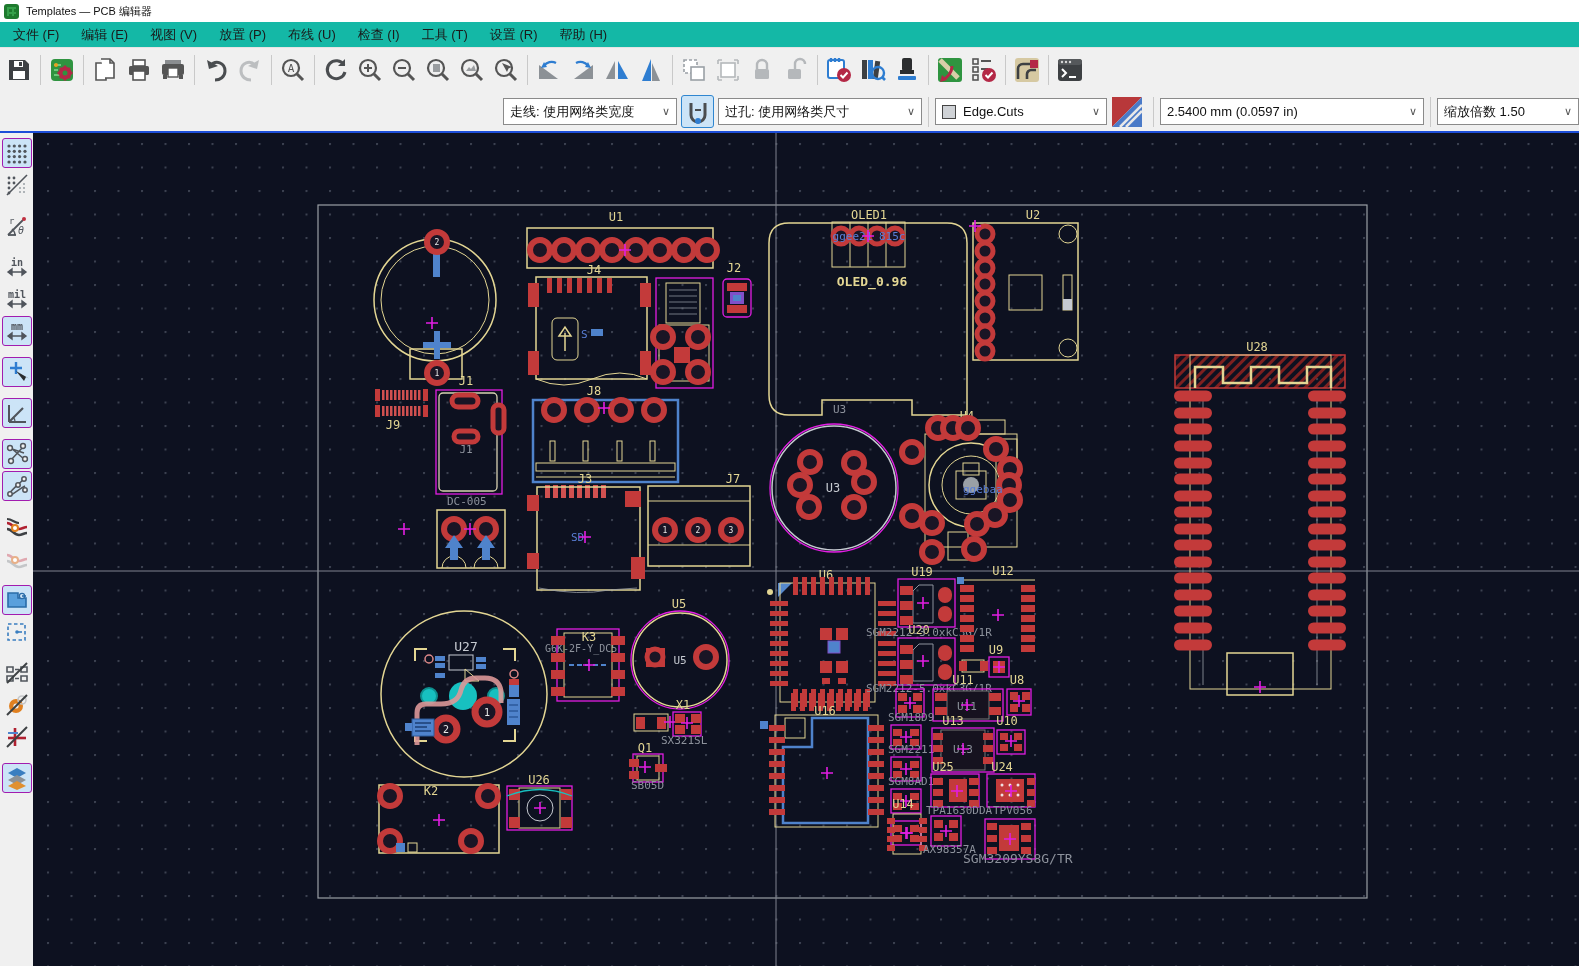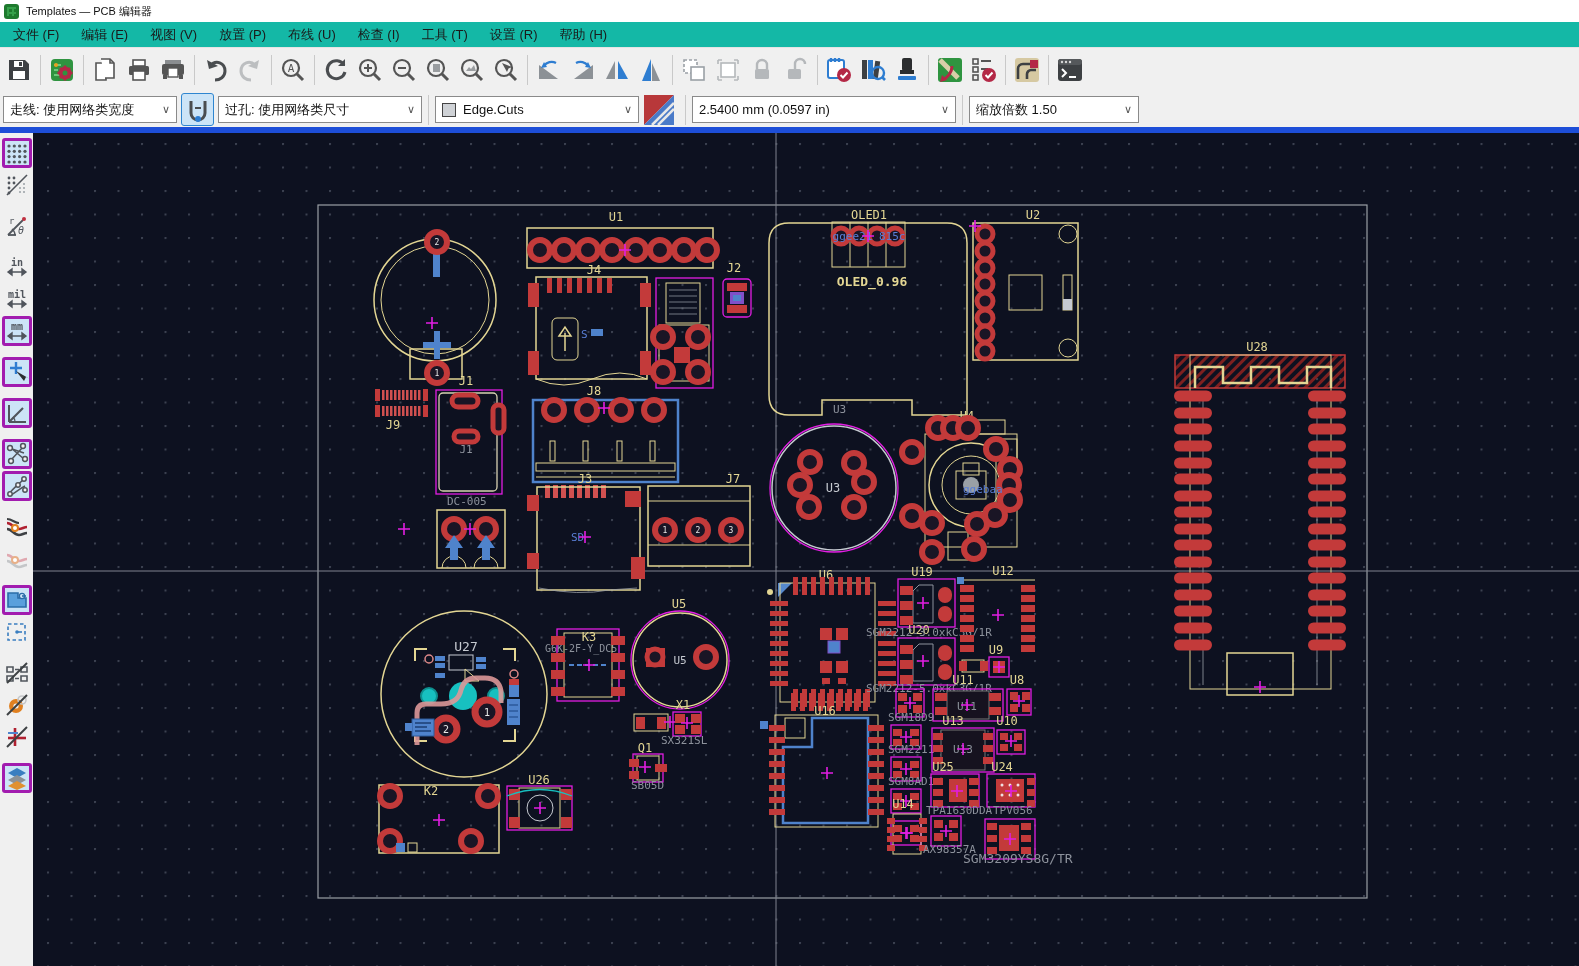--- a/index.html
+++ b/index.html
@@ -9,34 +9,34 @@
   .titlebar .appicon { width:15px; height:15px; border-radius:3px; background:#1e7a2e; position:relative; margin-right:7px; }
   .titlebar .appicon::after { content:""; position:absolute; left:3px; top:3px; right:3px; bottom:3px;
      background:linear-gradient(90deg,#35a04a 2px,transparent 2px),linear-gradient(#35a04a 2px,transparent 2px);
      background-size:5px 5px; }
   .titlebar .title { font-size:11px; color:#111; }
   .menubar { height:26px; background:#14b8a6; display:flex; align-items:center; padding-left:2px; border-bottom:1px solid #e4e4e4; }
   .menubar .menu { font-size:13px; color:#1a1a1a; padding:3px 11px; cursor:default; }
   .toolbar1 { height:44px; background:#f0f0f0; display:flex; align-items:center; padding-left:2px; }
   .tbtn { width:34px; height:36px; display:flex; align-items:center; justify-content:center; border-radius:3px; }
   .tsep { width:1px; height:30px; background:#c9c9c9; margin:0 4px; }
-  .toolbar2 { height:41px; background:#f0f0f0; display:flex; align-items:center; padding-left:3px; border-bottom:6px solid #1d4ed8; }
+  .toolbar2 { height:41px; background:#f0f0f0; display:flex; align-items:center; padding-left:3px; border-bottom:2px solid #1d4ed8;justify-content:flex-end; }
   .combo { height:27px; background:#fff; border:1px solid #8a8a8a; display:flex; align-items:center;
            padding:0 6px; font-size:13px; color:#111; justify-content:space-between; }
   .combo .arrow { color:#555; font-size:11px; margin-left:10px; }
   .swatch { width:14px; height:14px; background:#cfd2d6; border:1px solid #444; margin-right:7px; }
   .autobtn { width:33px; height:33px; margin:0 4px; background:#cce4f7; border:1px solid #2f86d0; border-radius:3px;
              display:flex; align-items:center; justify-content:center; }
   .lpair { width:30px; height:30px; margin:0 5px; position:relative; }
   .sep2 { width:1px; height:30px; background:#c9c9c9; margin:0 6px; }
   .workarea { display:flex; height:833px; }
   .leftbar { width:33px; background:#f0f0f0; display:flex; flex-direction:column; align-items:center; padding-top:3px; }
   .lbtn { width:30px; height:30px; margin-top:2px; border-radius:3px; display:flex; align-items:center; justify-content:center;
           border:1px solid transparent; }
-  .lbtn.sel { background:#cce4f7; border:3px solid #a21caf;align-items:center; }
+  .lbtn.sel { background:#cce4f7; border:1px solid #a21caf;align-items:center; }
   .lgap { height:9px; }
   .canvas { position:relative; width:1546px; height:833px; background:#0d1120; }
   svg text { font-family:"DejaVu Sans Mono","Liberation Mono",monospace; }
   .ty  { fill:#e3d693; font-size:12px; }
   .ty2 { fill:#e3d693; font-size:13px; font-weight:bold; }
   .tg  { fill:#8d929c; font-size:11px; }
   .tg2 { fill:#8d929c; font-size:13px; }
   .tb  { fill:#5a7fd6; font-size:11px; }
   .tw  { fill:#c6cad1; font-size:12px; }
   .tpn { fill:#e8e8e8; font-size:8px; }
@@ -322,41 +322,41 @@
         <path d="M5 3v12a7 7 0 0 0 14 0V3" fill="none" stroke="#4a4d50" stroke-width="3"></path>
         <path d="M9 10h6" stroke="#4a4d50" stroke-width="2"></path>
         <circle cx="12" cy="21" r="3" fill="#2e7dd1"></circle>
       </svg>
   </div>
   <div class="combo" style="width:204px">
     <span>过孔: 使用网络类尺寸</span>
       <span class="arrow">∨</span>
   </div>
   <div class="sep2"></div>
-  <div class="combo" style="width:204px">
+  <div class="combo" style="width:172px">
     <span style="display:flex;align-items:center">
         <span class="swatch"></span>
         <span>Edge.Cuts</span>
       </span>
     <span class="arrow">∨</span>
   </div>
   <div class="lpair">
     <svg width="30" height="30">
         <path d="M0 0h30L0 30z" fill="#b8383a"></path>
         <path d="M30 0v30H0z" fill="#4a7ac8"></path>
         <path d="M8 30L30 8M14 30L30 14" stroke="#e8e8e8" stroke-width="2.5"></path>
       </svg>
   </div>
   <div class="sep2"></div>
   <div class="combo" style="width:264px">
     <span>2.5400 mm (0.0597 in)</span>
       <span class="arrow">∨</span>
   </div>
   <div class="sep2"></div>
-  <div class="combo" style="width:170px">
+  <div class="combo" style="width:142px">
     <span>缩放倍数 1.50</span>
       <span class="arrow">∨</span>
   </div>
 </div>
 
 <div class="workarea">
 
   <div class="leftbar">
     <div class="lbtn sel">
       <svg width="24" height="24">

